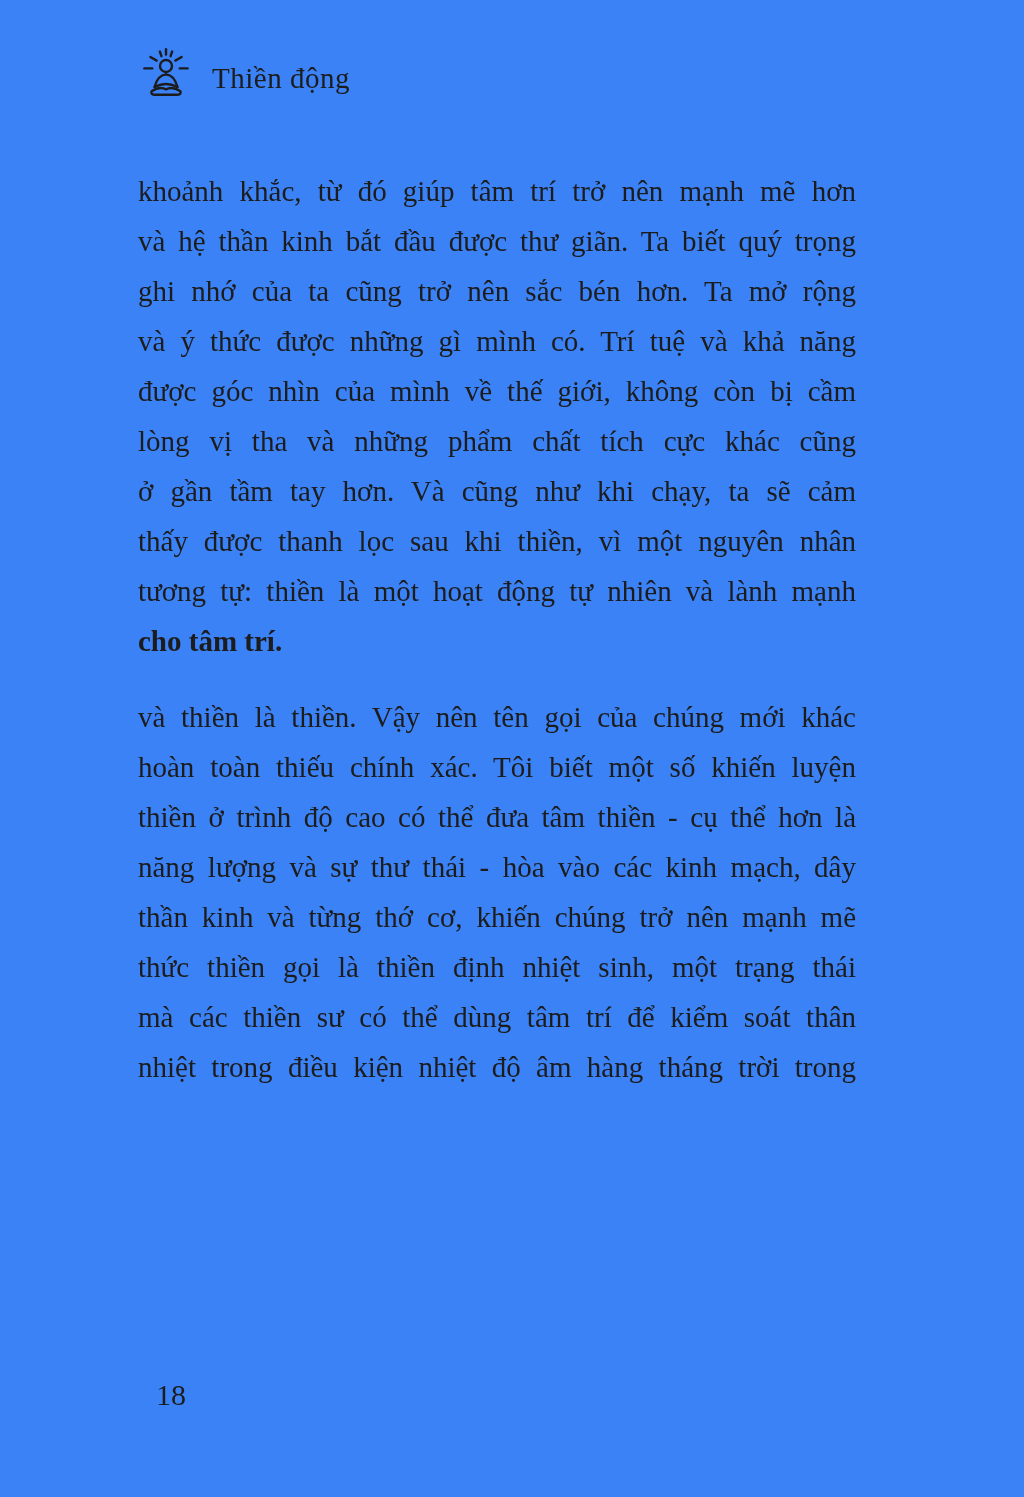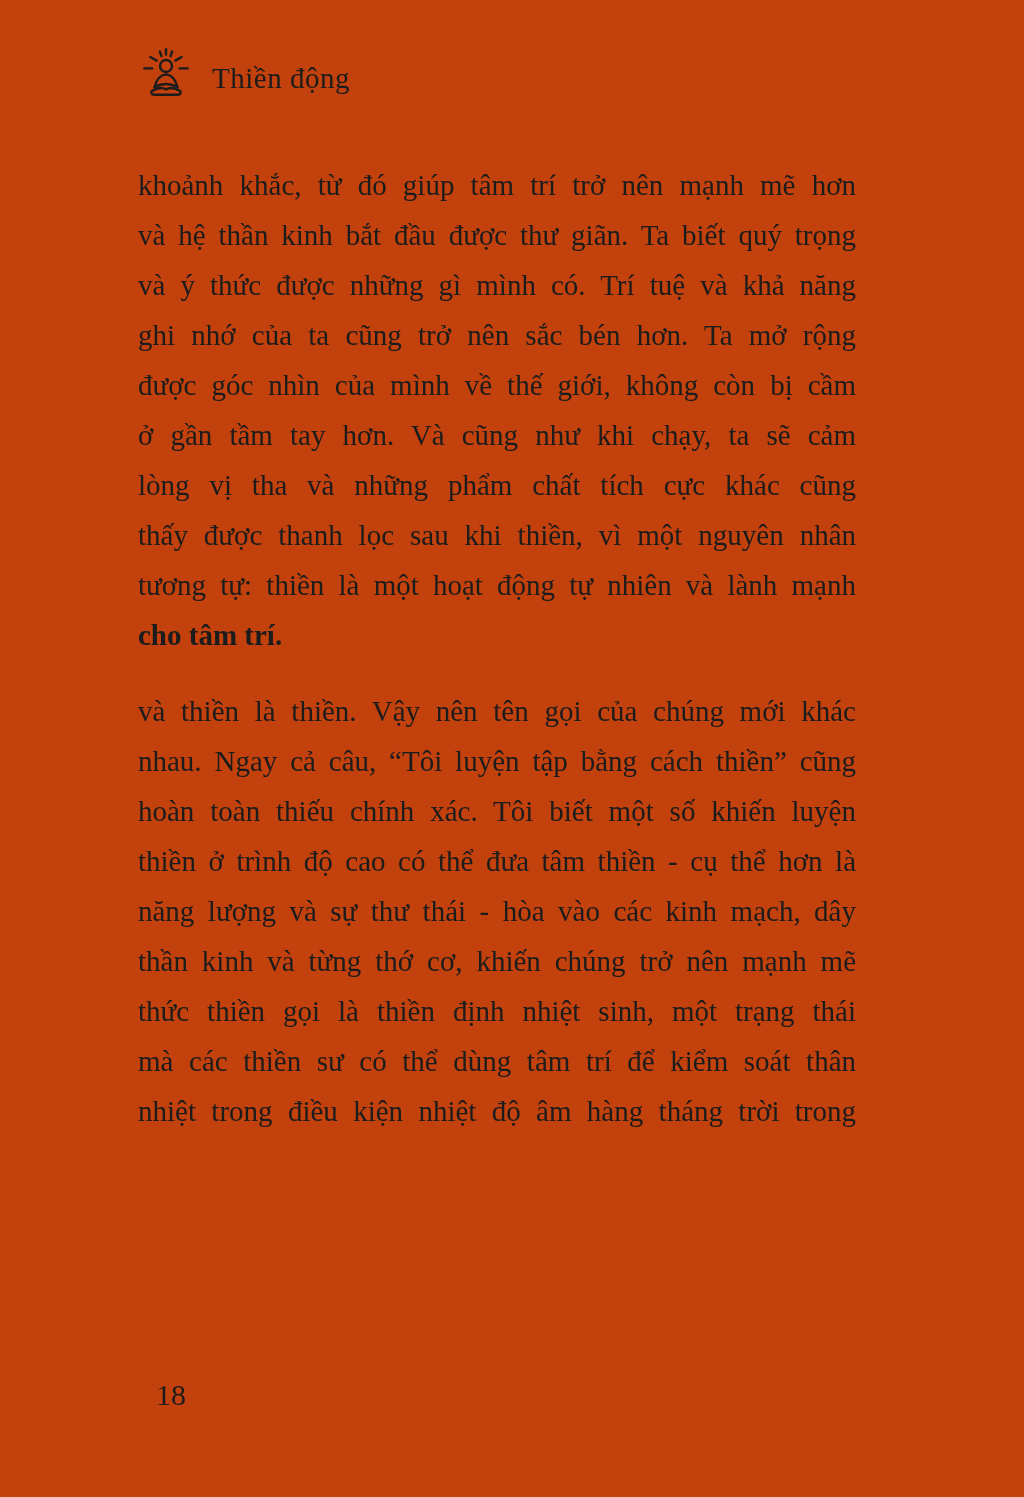--- a/index.html
+++ b/index.html
@@ -7,21 +7,21 @@
     padding: 0;
     width: 1024px;
     height: 1497px;
     background: #ffffff;
     overflow: hidden;
   }
   .page {
     position: relative;
     width: 1024px;
     height: 1497px;
-    background: #c2410c;
+    background: #3b82f6;
     color: #1c1c1c;
     font-family: "Liberation Serif", "DejaVu Serif", serif;
   }
   .header {
     position: absolute;
     top: 46px;
     left: 136px;
     display: flex;
     align-items: center;
     gap: 16px;
@@ -39,21 +39,21 @@
   }
   .header .title {
     font-size: 29px;
     letter-spacing: 0.5px;
     color: #1c1c1c;
     white-space: nowrap;
   }
   .body-text {
     position: absolute;
     left: 138px;
-    top: 160px;
+    top: 166px;
     width: 718px;
   }
   .para { margin: 0; padding: 0; }
   .para2 { margin-top: 26px; }
   .line {
     height: 50px;
     line-height: 50px;
     font-size: 29px;
     color: #1c1c1c;
     text-align: justify;
@@ -103,33 +103,32 @@
         <path d="M26 72 Q40 63 50 69 Q60 63 74 72 Q76 78 68 78 L32 78 Q24 78 26 72 Z"></path>
       </svg>
     </span>
     <span class="title">Thiền động</span>
   </div>
 
   <div class="body-text">
     <div class="para para1">
       <div class="line">khoảnh khắc, từ đó giúp tâm trí trở nên mạnh mẽ hơn</div>
       <div class="line">và hệ thần kinh bắt đầu được thư giãn. Ta biết quý trọng</div>
+      <div class="line">ghi nhớ của ta cũng trở nên sắc bén hơn. Ta mở rộng</div>
       <div class="line">và ý thức được những gì mình có. Trí tuệ và khả năng</div>
-      <div class="line">ghi nhớ của ta cũng trở nên sắc bén hơn. Ta mở rộng</div>
       <div class="line">được góc nhìn của mình về thế giới, không còn bị cầm</div>
+      <div class="line">lòng vị tha và những phẩm chất tích cực khác cũng</div>
       <div class="line">ở gần tầm tay hơn. Và cũng như khi chạy, ta sẽ cảm</div>
-      <div class="line">lòng vị tha và những phẩm chất tích cực khác cũng</div>
       <div class="line">thấy được thanh lọc sau khi thiền, vì một nguyên nhân</div>
       <div class="line">tương tự: thiền là một hoạt động tự nhiên và lành mạnh</div>
       <div class="line short">cho tâm trí.</div>
     </div>
 
     <div class="para para2">
       <div class="line">và thiền là thiền. Vậy nên tên gọi của chúng mới khác</div>
-      <div class="line">nhau. Ngay cả câu, “Tôi luyện tập bằng cách thiền” cũng</div>
       <div class="line">hoàn toàn thiếu chính xác. Tôi biết một số khiến luyện</div>
       <div class="line">thiền ở trình độ cao có thể đưa tâm thiền - cụ thể hơn là</div>
       <div class="line">năng lượng và sự thư thái - hòa vào các kinh mạch, dây</div>
       <div class="line">thần kinh và từng thớ cơ, khiến chúng trở nên mạnh mẽ</div>
       <div class="line">thức thiền gọi là thiền định nhiệt sinh, một trạng thái</div>
       <div class="line">mà các thiền sư có thể dùng tâm trí để kiểm soát thân</div>
       <div class="line">nhiệt trong điều kiện nhiệt độ âm hàng tháng trời trong</div>
     </div>
   </div>
 

